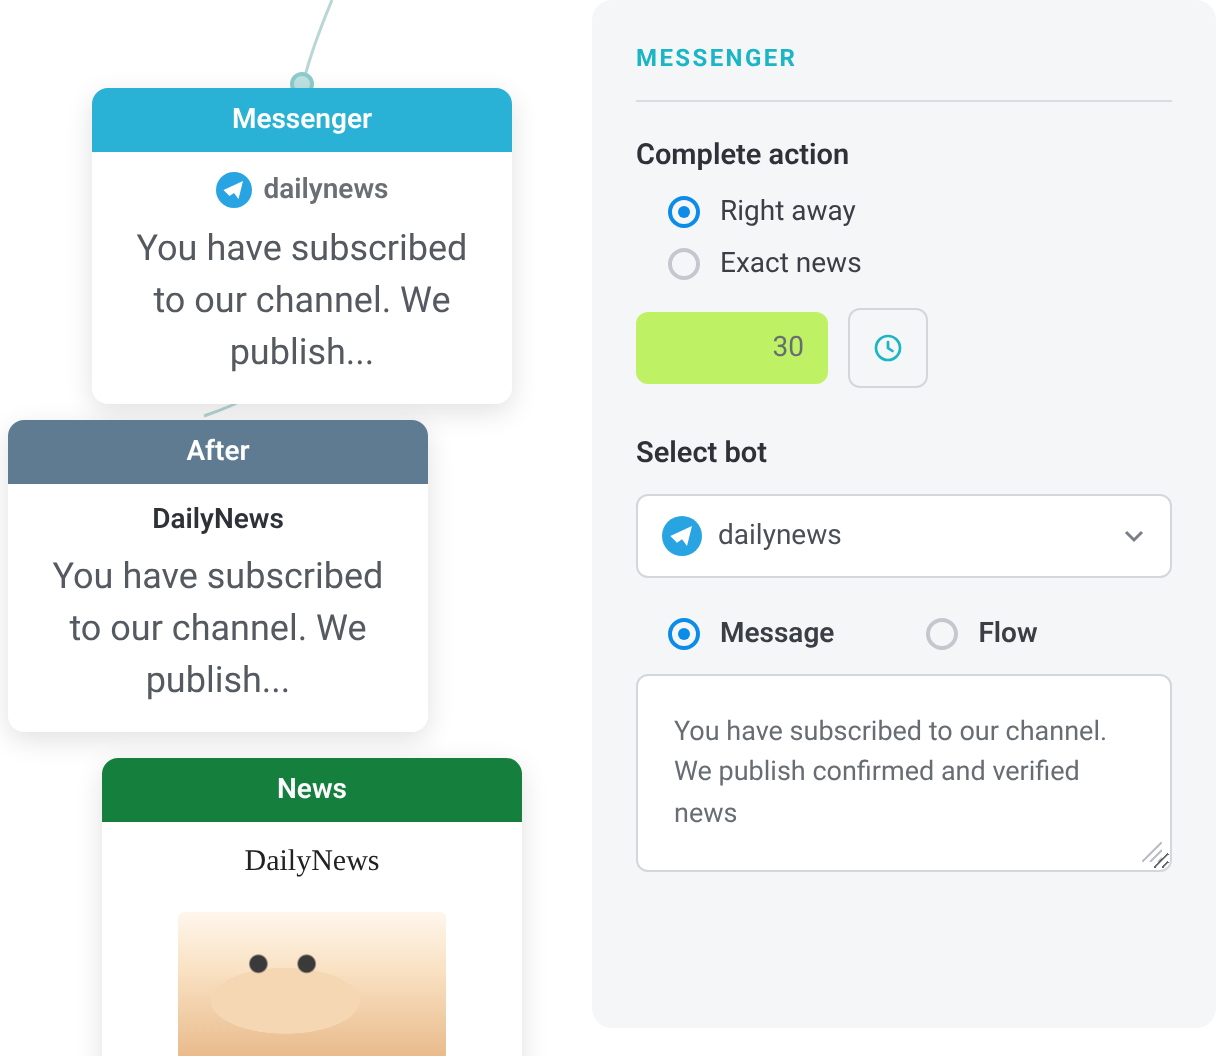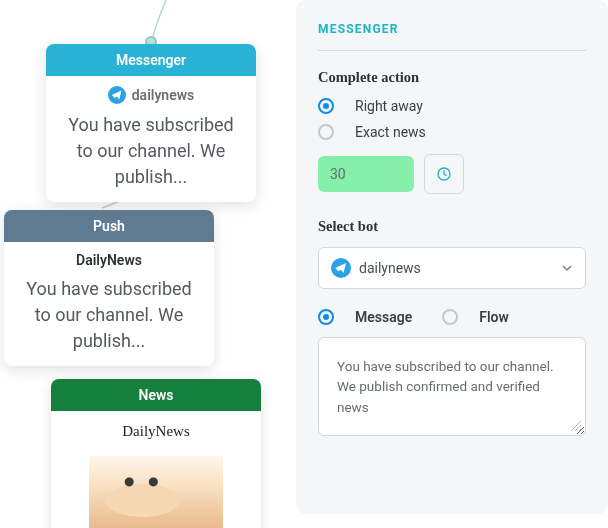--- a/index.html
+++ b/index.html
@@ -111,30 +111,30 @@
     font-weight: 700;
     padding-bottom: 14px;
     border-bottom: 1px solid #d9dde1;
     margin-bottom: 18px;
   }
   .section-label {
     font-weight: 600;
     font-size: 14.5px;
     color: #2e3238;
     margin-bottom: 12px;
-    font-family: Liberation Serif, serif;
   }
   .radio-row {
     display: flex;
     align-items: center;
-    gap: 21px;
+    gap: 10px;
     margin-bottom: 10px;
     font-size: 14px;
     color: #3a3f46;
     cursor: pointer;
+    margin-left: 16px;
   }
   .radio {
     width: 16px;
     height: 16px;
     border: 2px solid #c4c8ce;
     border-radius: 50%;
     position: relative;
     flex-shrink: 0;
   }
   .radio.checked {
@@ -149,28 +149,28 @@
     border-radius: 50%;
   }
 
   .time-row {
     display: flex;
     gap: 10px;
     margin: 14px 0 24px;
     align-items: center;
   }
   .input-box, .select-box {
-    background: #86efac;
+    background: #bef264;
     border-radius: 6px;
     padding: 10px 12px;
     font-size: 14px;
     color: #686d74;
     display: flex;
     align-items: center;
-    justify-content: flex-start;
+    justify-content: flex-end;
   }
   .input-box { width: 96px; }
   .select-box { width: 96px; }
   .clock-btn {
     width: 40px;
     height: 40px;
     border: 1px solid #d3d7dc;
     border-radius: 6px;
     background: #f5f6f8;
     display: flex;
@@ -245,21 +245,21 @@
       <svg class="tg-icon" viewBox="0 0 24 24">
         <circle cx="12" cy="12" r="12" fill="#29a4e2"></circle>
         <path d="M5 12 L18 6 L15 18 L12 14 L9 16 Z" fill="#fff"></path>
       </svg>
       <span>dailynews</span>
     </div>
     <div class="card-body">You have subscribed to our channel. We publish...</div>
   </div>
 
   <div class="card" style="left:4px;top:210px">
-    <div class="card-header hdr-slate">Push</div>
+    <div class="card-header hdr-slate">After</div>
     <div class="card-sub" style="color:#2e3238">
       <span>DailyNews</span>
     </div>
     <div class="card-body">You have subscribed to our channel. We publish...</div>
   </div>
 
   <div class="card" style="left:51px;top:379px">
     <div class="card-header hdr-green">News</div>
     <div class="news-body">
       <div class="news-title">DailyNews</div>

